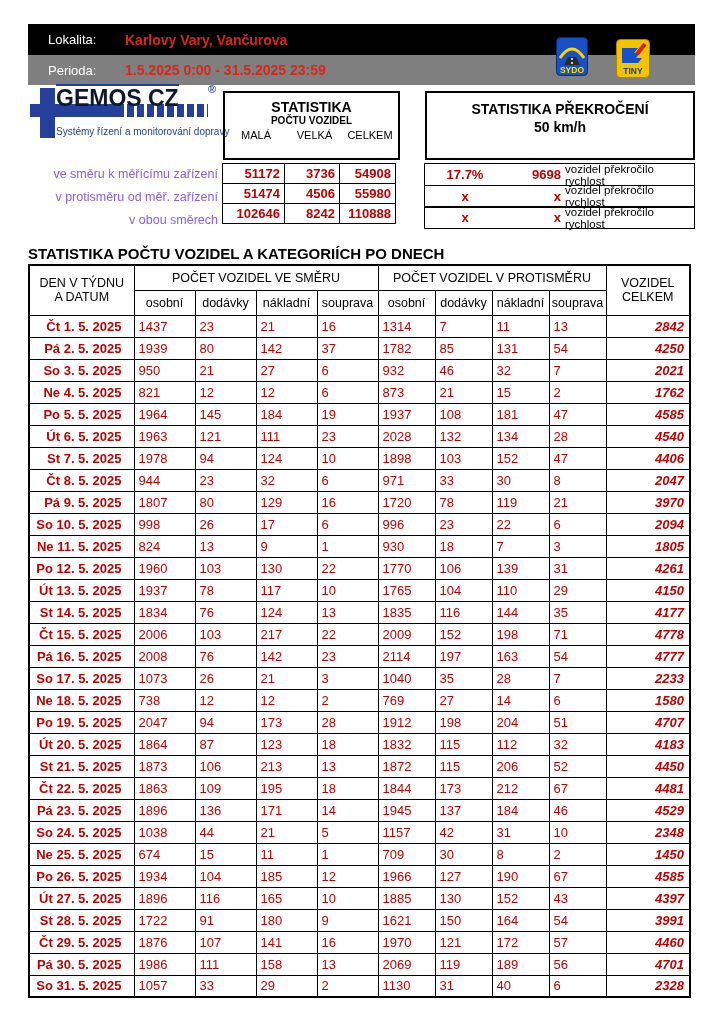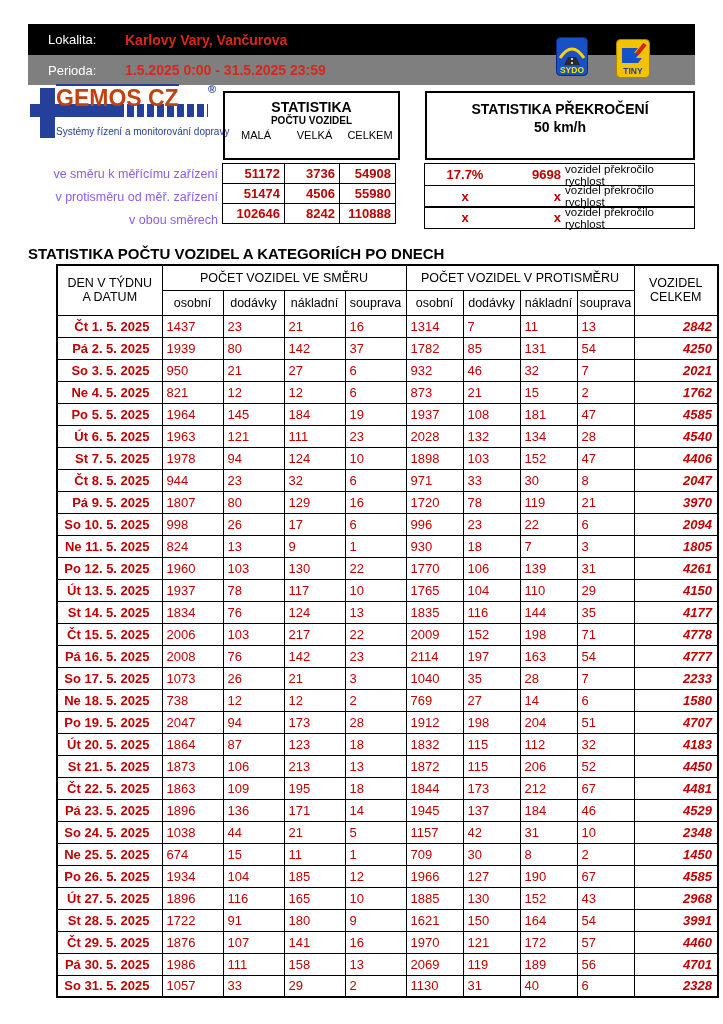--- a/index.html
+++ b/index.html
@@ -18,21 +18,21 @@
   .corner-icon { position:absolute; }
   .icon-sydo { left:528px; top:13px; }
   .icon-tiny { left:564px; top:15px;padding-left:24px; }
   
   .logo { position:absolute; left:30px; top:87px; width:200px; height:62px; }
   .logo-cross-v { position:absolute; left:10px; top:1px; width:15px; height:50px; background:#25409a; }
   .logo-cross-h { position:absolute; left:0px; top:17px; width:87px; height:13px; background:#25409a; }
   .logo-dashes  { position:absolute; left:87px; top:17px; width:91px; height:13px;
                   background:repeating-linear-gradient(90deg,#25409a 0 7px,#ffffff 7px 10px); }
   .logo-text { position:absolute; left:26px; top:-3px; font-size:23px; font-weight:bold;
-               color:#c2410c; letter-spacing:0px; border-top:2px solid #25409a; line-height:1.0; padding-top:1px; }
+               color:#0f172a; letter-spacing:0px; border-top:2px solid #25409a; line-height:1.0; padding-top:1px; }
   .logo-reg { position:absolute; left:178px; top:-4px; font-size:11px; color:#25409a; font-weight:bold;}
   .logo-sub { position:absolute; left:26px; top:39px; font-size:10px; color:#25409a; }
   
   .count-box { position:absolute; left:223px; top:91px; width:177px; height:69px;
                border:2px solid #000; text-align:center; }
   .count-box .t1 { font-size:14px; font-weight:bold; margin-top:6px; }
   .count-box .t2 { font-size:10px; font-weight:bold; }
   .count-cols { display:flex; margin-top:3px; }
   .count-cols span { font-size:11px; color:#000; }
   .count-cols .c1 { width:62px; text-align:center; }
@@ -48,21 +48,21 @@
                        color:#c00000; text-align:right; padding-right:4px; }
   td.sw1 { width:62px; } td.sw2 { width:55px; } td.sw3 { width:56px; }
   .speed-rows { position:absolute; left:424px; top:163px; width:271px; }
   .speed-row { display:flex; align-items:center; height:23px; border:1.5px solid #000; margin-top:-1.5px; }
   .speed-row:first-child { margin-top:0; }
   .speed-pct { width:80px; text-align:center; color:#c00000; font-weight:bold; font-size:13px; }
   .speed-cnt { width:56px; text-align:right; color:#c00000; font-weight:bold; font-size:13px; }
   .speed-note { flex:1; text-align:left; padding-left:4px; font-size:11.5px; color:#000; }
   
   .daily-title { position:absolute; left:28px; top:245px; font-size:15px; font-weight:bold; color:#000; }
-  table.daily { position:absolute; left:28px; top:264px; border-collapse:collapse; table-layout:fixed;margin-left:28px; }
+  table.daily { position:absolute; left:28px; top:264px; border-collapse:collapse; table-layout:fixed; }
   table.daily th, table.daily td { border:1px solid #000; overflow:hidden; white-space:nowrap; }
   table.daily thead th { font-size:12.5px; font-weight:normal; color:#000; text-align:center; }
   table.daily .h1 { height:25px; }
   table.daily .h2 { height:25px; }
   table.daily td { height:22px; font-size:13px; color:#c00000; }
   td.c-date  { font-weight:bold; text-align:right; padding-right:12px; font-size:13.5px; }
   td.c-num   { text-align:left; padding-left:4px; }
   td.c-total { font-weight:bold; text-align:right; padding-right:5px; font-size:13.5px;font-style:italic; }
   col.w-date { width:105px; } col.w-s { width:61px; } col.w-p { width:57px; } col.w-t { width:84px; }
   table.daily { border:2px solid #000; }
@@ -520,21 +520,21 @@
         <tr>
           <td class="c-date">Út 27. 5. 2025</td>
           <td class="c-num">1896</td>
           <td class="c-num">116</td>
           <td class="c-num">165</td>
           <td class="c-num">10</td>
           <td class="c-num">1885</td>
           <td class="c-num">130</td>
           <td class="c-num">152</td>
           <td class="c-num">43</td>
-          <td class="c-total">2968</td>
+          <td class="c-total">4397</td>
         </tr>
         <tr>
           <td class="c-date">St 28. 5. 2025</td>
           <td class="c-num">1722</td>
           <td class="c-num">91</td>
           <td class="c-num">180</td>
           <td class="c-num">9</td>
           <td class="c-num">1621</td>
           <td class="c-num">150</td>
           <td class="c-num">164</td>

